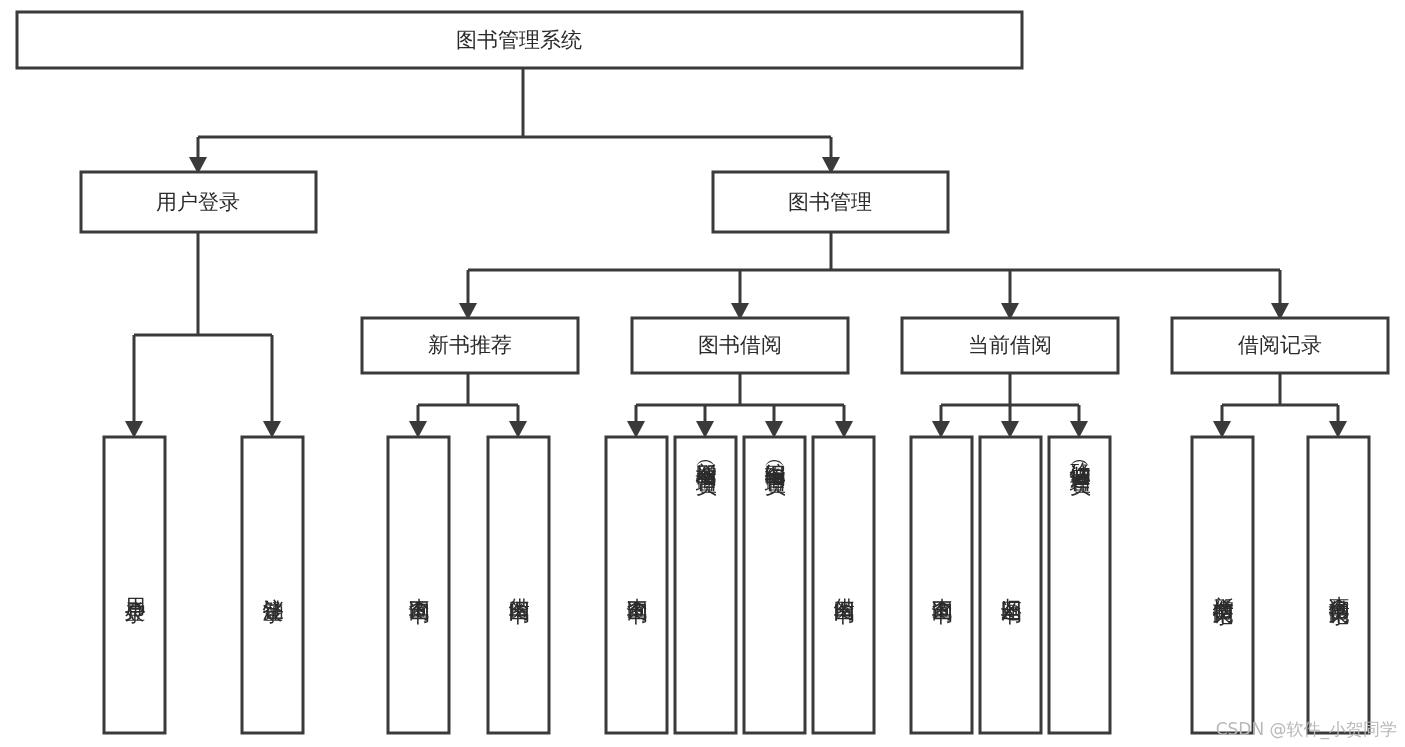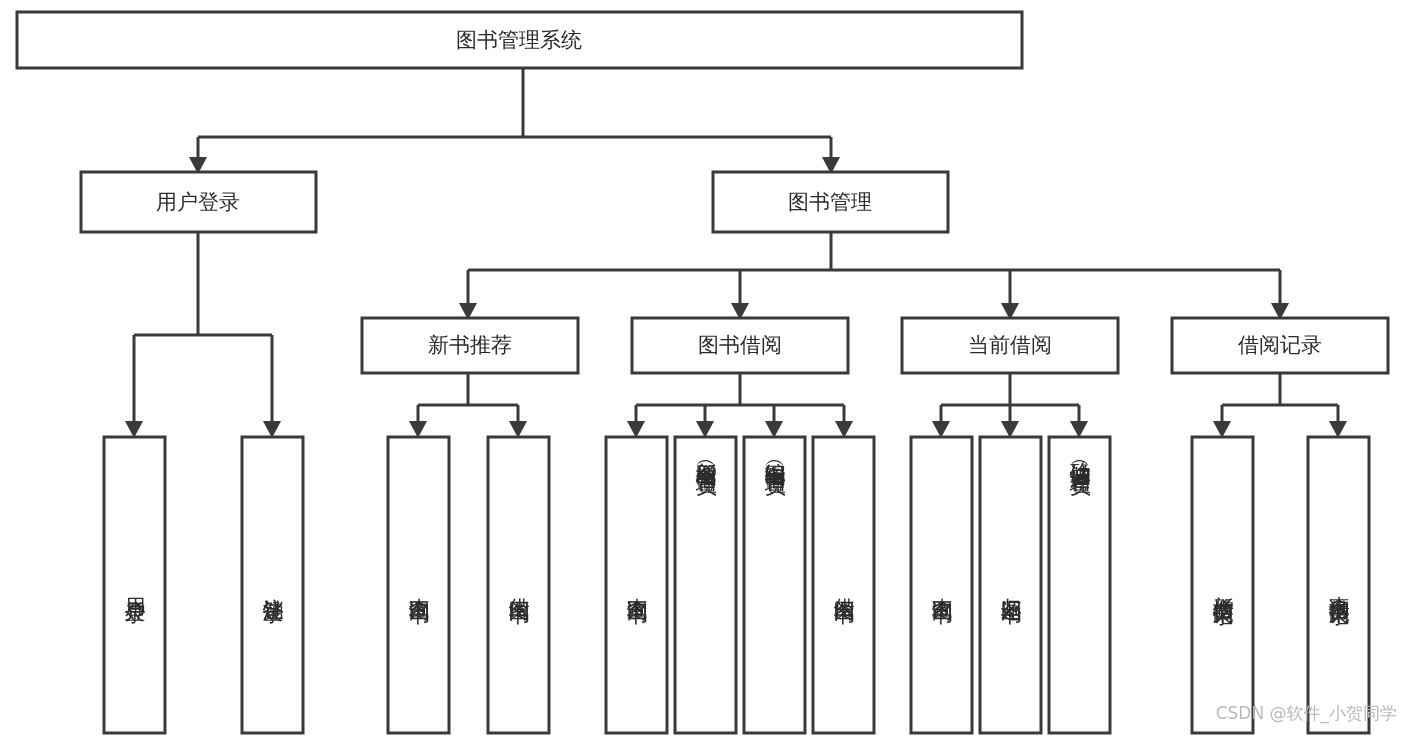--- a/index.html
+++ b/index.html
@@ -64,21 +64,21 @@
     font-family: "DejaVu Sans", "Liberation Sans", sans-serif;
     font-size: 21px;
     color: #2b2b2b;
     line-height: 1.22;
     letter-spacing: 2px;
     white-space: nowrap;
   }
   #watermark {
     position: absolute;
     right: 8px;
-    bottom: 22px;
+    bottom: 6px;
     font-family: "DejaVu Sans", "Liberation Sans", sans-serif;
     font-size: 17px;
     color: #b9b9b9;
     white-space: nowrap;
     pointer-events: none;
   }
 </style>
 </head>
 <body>
 

